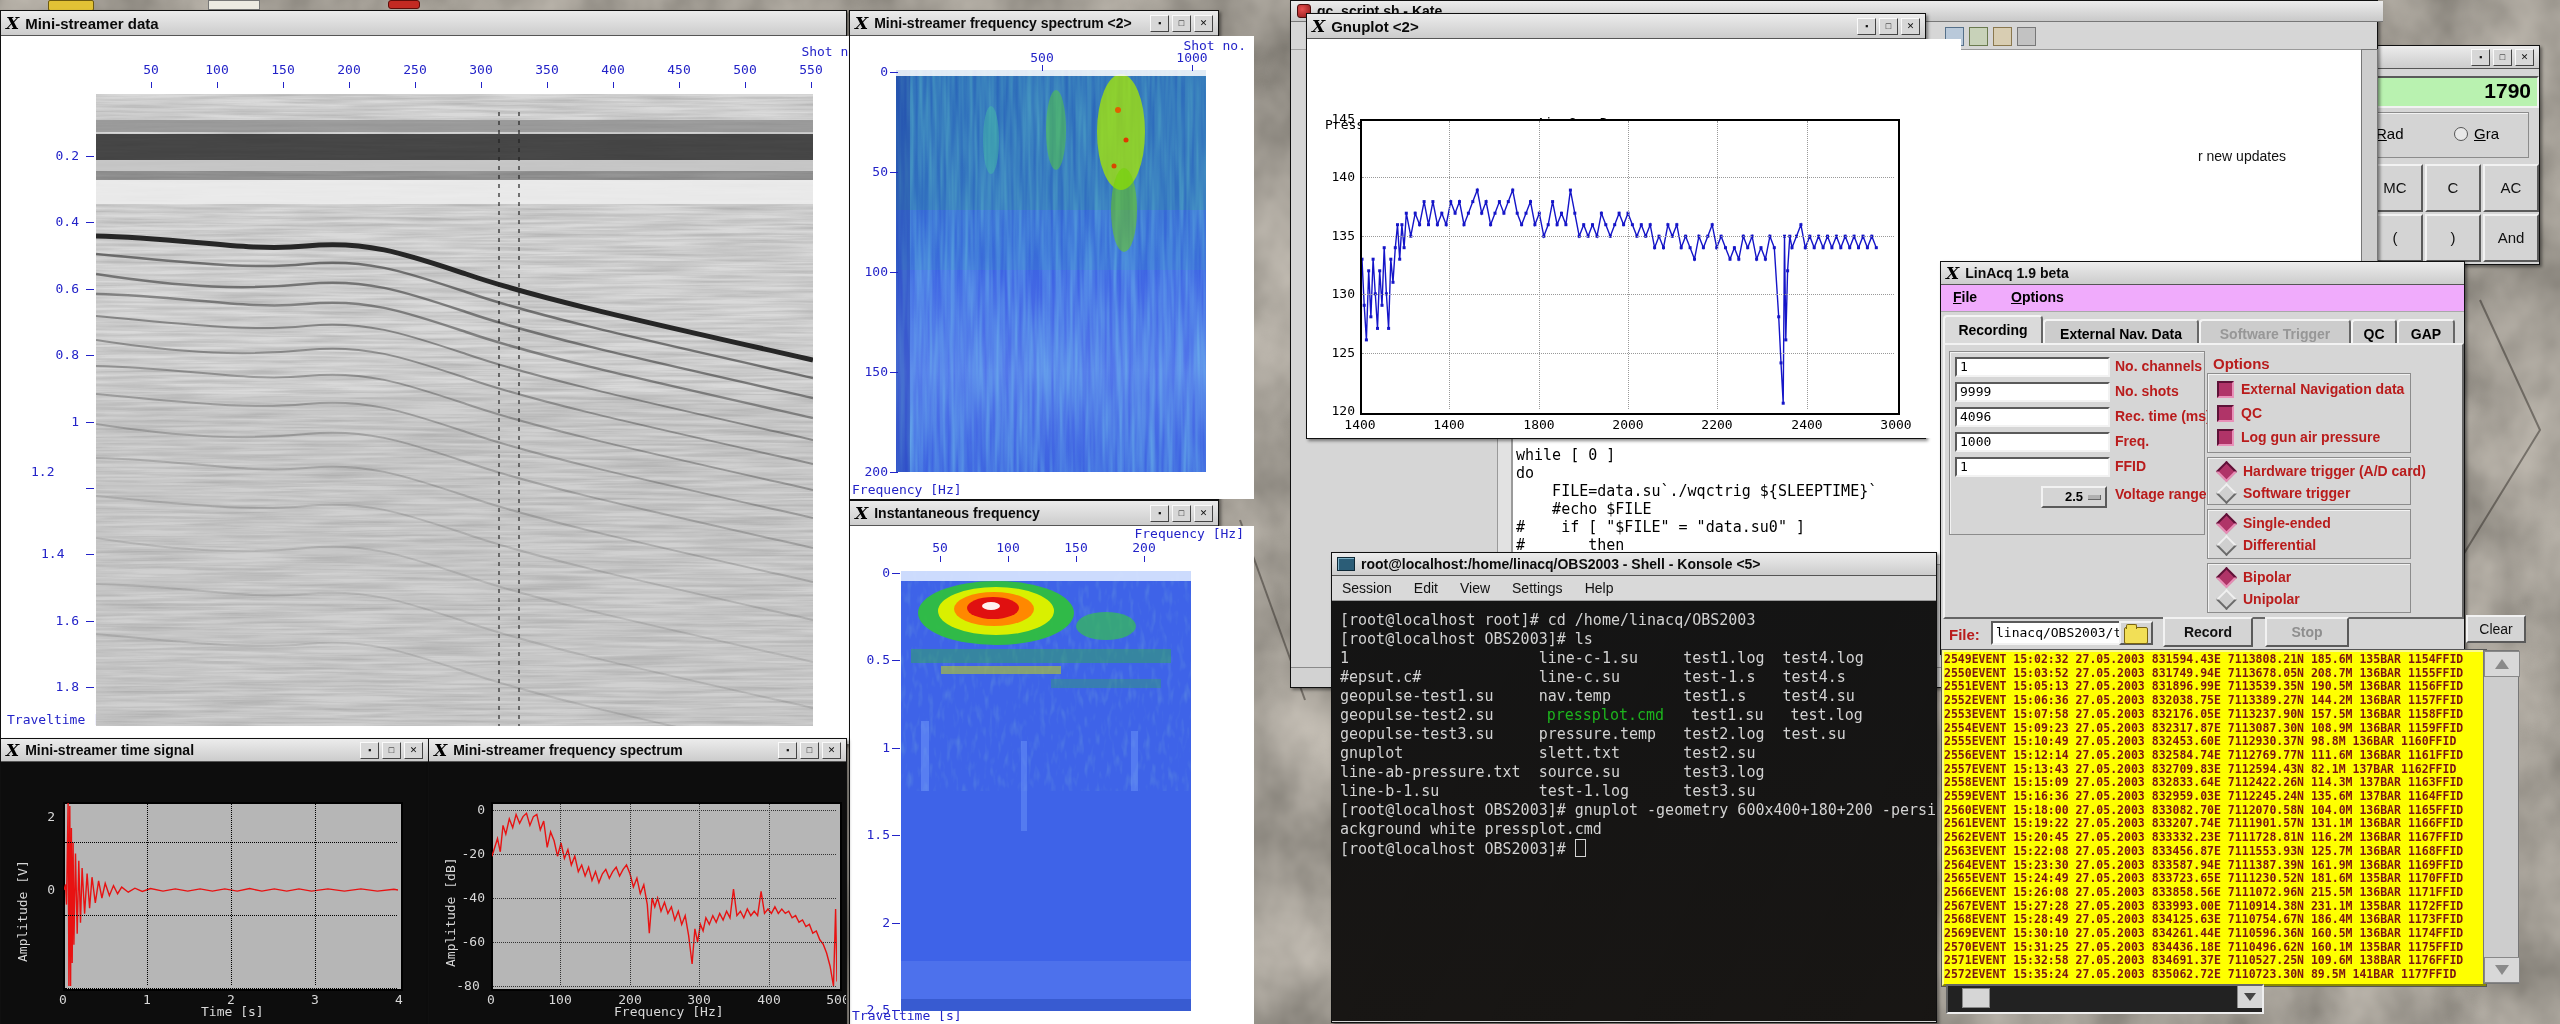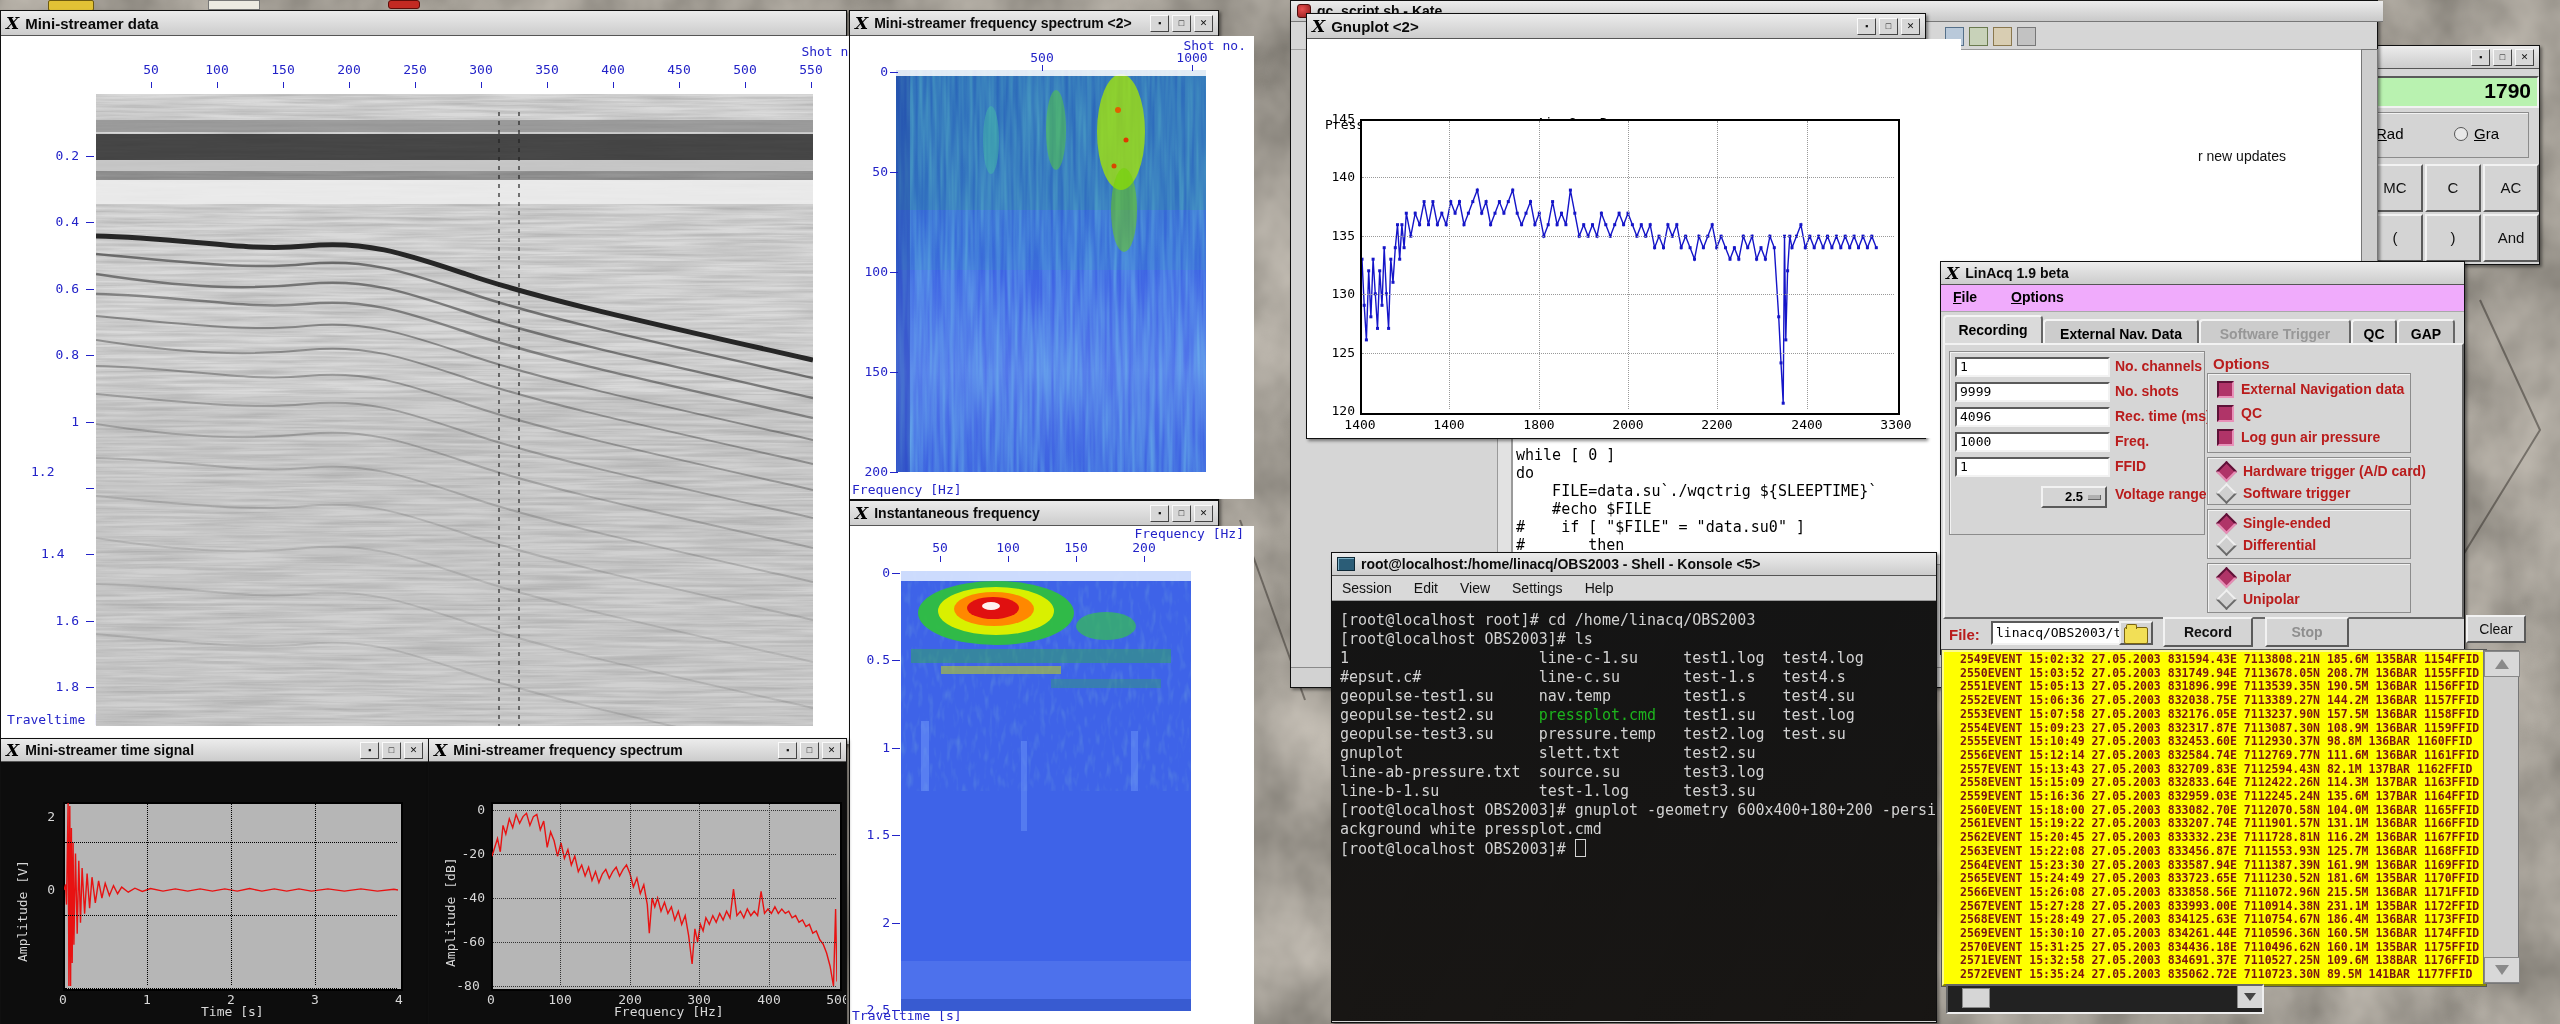--- a/index.html
+++ b/index.html
@@ -23,21 +23,21 @@
   .dashh{position:absolute;width:8px;height:1px;background:#2323c8;}
   .plotbox{position:absolute;background:#b6b6b6;border:2px solid #000;}
   .gridh{position:absolute;border-top:1px dotted #000;height:0;}
   .gridv{position:absolute;border-left:1px dotted #000;width:0;}
   .ggridh{position:absolute;border-top:1px dotted #999;height:0;}
   .ggridv{position:absolute;border-left:1px dotted #999;width:0;}
   .wlab{position:absolute;color:#d8d8d8;font-family:"DejaVu Sans Mono",monospace;font-size:13px;white-space:pre;}
   .gplab{position:absolute;color:#000;font-family:"DejaVu Sans Mono",monospace;font-size:13px;white-space:pre;margin-top:32px;}
   .term{background:#151515;}
   .termline{font-family:"DejaVu Sans Mono",monospace;font-size:15px;line-height:19px;color:#d2d2d2;white-space:pre;}
-  .green{color:#1db41d;}
+  .green{color:#1db41d;margin-left:8px;}
   .menu-row{display:flex;gap:22px;align-items:center;height:24px;padding:0 10px;background:#d9d9d9;border-bottom:1px solid #9a9a9a;font-size:14px;color:#111;}
   .menu-item{cursor:default;}
   .inset{border:2px solid;border-color:#5a5a5a #f2f2f2 #f2f2f2 #5a5a5a;background:#fff;}
   .outset{border:2px solid;border-color:#f2f2f2 #5a5a5a #5a5a5a #f2f2f2;background:#d4d4d4;}
   .etched{border:1px solid #8c8c8c;box-shadow:inset 1px 1px 0 #f2f2f2;}
   .lbl{position:absolute;font-weight:bold;font-size:14px;color:#b91c1c;white-space:nowrap;}
   .chk{position:absolute;width:13px;height:13px;border:2px solid;border-color:#5e1238 #e890b8 #e890b8 #5e1238;background:#b03468;}
   .diam{position:absolute;width:11px;height:11px;transform:rotate(45deg);}
   .diam.on{background:#b03468;border:2px solid;border-color:#5e1238 #e890b8 #e890b8 #5e1238;}
   .diam.off{background:#cfcfcf;border:2px solid;border-color:#f0f0f0 #6a6a6a #6a6a6a #f0f0f0;}
@@ -594,21 +594,21 @@
         <div class="tick" style="position: absolute; left: 120px; top: 378px; width: 44px; text-align: center; font-family: &quot;DejaVu Sans Mono&quot;, monospace; color: rgb(0, 0, 0);">1400</div>
         <div class="ggridv" style="position: absolute; left: 142px; top: 82px; height: 288px;"></div>
         <div class="tick" style="position: absolute; left: 210px; top: 378px; width: 44px; text-align: center; font-family: &quot;DejaVu Sans Mono&quot;, monospace; color: rgb(0, 0, 0);">1800</div>
         <div class="ggridv" style="position: absolute; left: 232px; top: 82px; height: 288px;"></div>
         <div class="tick" style="position: absolute; left: 299px; top: 378px; width: 44px; text-align: center; font-family: &quot;DejaVu Sans Mono&quot;, monospace; color: rgb(0, 0, 0);">2000</div>
         <div class="ggridv" style="position: absolute; left: 321px; top: 82px; height: 288px;"></div>
         <div class="tick" style="position: absolute; left: 388px; top: 378px; width: 44px; text-align: center; font-family: &quot;DejaVu Sans Mono&quot;, monospace; color: rgb(0, 0, 0);">2200</div>
         <div class="ggridv" style="position: absolute; left: 410px; top: 82px; height: 288px;"></div>
         <div class="tick" style="position: absolute; left: 478px; top: 378px; width: 44px; text-align: center; font-family: &quot;DejaVu Sans Mono&quot;, monospace; color: rgb(0, 0, 0);">2400</div>
         <div class="ggridv" style="position: absolute; left: 500px; top: 82px; height: 288px;"></div>
-        <div class="tick" style="position: absolute; left: 567px; top: 378px; width: 44px; text-align: center; font-family: &quot;DejaVu Sans Mono&quot;, monospace; color: rgb(0, 0, 0);">3300</div>
+        <div class="tick" style="position: absolute; left: 567px; top: 378px; width: 44px; text-align: center; font-family: &quot;DejaVu Sans Mono&quot;, monospace; color: rgb(0, 0, 0);">3000</div>
       </div>
   </div>
 
   <div class="win" id="konsole" style="left:1331px;top:552px;width:604px;height:469px;z-index:4">
     <div class="tbar small">
       <span class="kicon"></span>
       <span class="ttext" style="font-size:14px">root@localhost:/home/linacq/OBS2003 - Shell - Konsole &lt;5&gt;</span>
     </div>
     <div class="menu-row" id="konsole-menu">
         <span class="menu-item">Session</span>
@@ -694,21 +694,21 @@
         <div class="btn outset" style="position: absolute; left: 222px; top: 332px; width: 86px; height: 26px; line-height: 26px;">Record</div>
         <div class="btn outset" style="position: absolute; left: 324px; top: 332px; width: 80px; height: 26px; line-height: 26px; color: rgb(142, 142, 142);">Stop</div>
       </div>
   </div>
 
   <div class="abs" id="evwin" style="left:1942px;top:612px;width:582px;height:398px;z-index:5">
     <div class="btn outset" style="left:524px;top:3px;width:56px;height:24px;line-height:24px;font-weight:normal">
       <span>Clear</span>
     </div>
     <div class="abs" style="left:0;top:38px;width:540px;height:332px;background:#ffff00;border:2px solid;border-color:#fafa90 #8a8a00 #8a8a00 #fafa90;outline:1px solid #555;overflow:hidden">
-      <div id="ev-rows" style="padding:1px 16px">
+      <div id="ev-rows" style="padding:1px 0">
           <div class="evrow">2549EVENT 15:02:32 27.05.2003 831594.43E 7113808.21N 185.6M 135BAR 1154FFID</div>
           <div class="evrow">2550EVENT 15:03:52 27.05.2003 831749.94E 7113678.05N 208.7M 136BAR 1155FFID</div>
           <div class="evrow">2551EVENT 15:05:13 27.05.2003 831896.99E 7113539.35N 190.5M 136BAR 1156FFID</div>
           <div class="evrow">2552EVENT 15:06:36 27.05.2003 832038.75E 7113389.27N 144.2M 136BAR 1157FFID</div>
           <div class="evrow">2553EVENT 15:07:58 27.05.2003 832176.05E 7113237.90N 157.5M 136BAR 1158FFID</div>
           <div class="evrow">2554EVENT 15:09:23 27.05.2003 832317.87E 7113087.30N 108.9M 136BAR 1159FFID</div>
           <div class="evrow">2555EVENT 15:10:49 27.05.2003 832453.60E 7112930.37N 98.8M 136BAR 1160FFID</div>
           <div class="evrow">2556EVENT 15:12:14 27.05.2003 832584.74E 7112769.77N 111.6M 136BAR 1161FFID</div>
           <div class="evrow">2557EVENT 15:13:43 27.05.2003 832709.83E 7112594.43N 82.1M 137BAR 1162FFID</div>
           <div class="evrow">2558EVENT 15:15:09 27.05.2003 832833.64E 7112422.26N 114.3M 137BAR 1163FFID</div>

